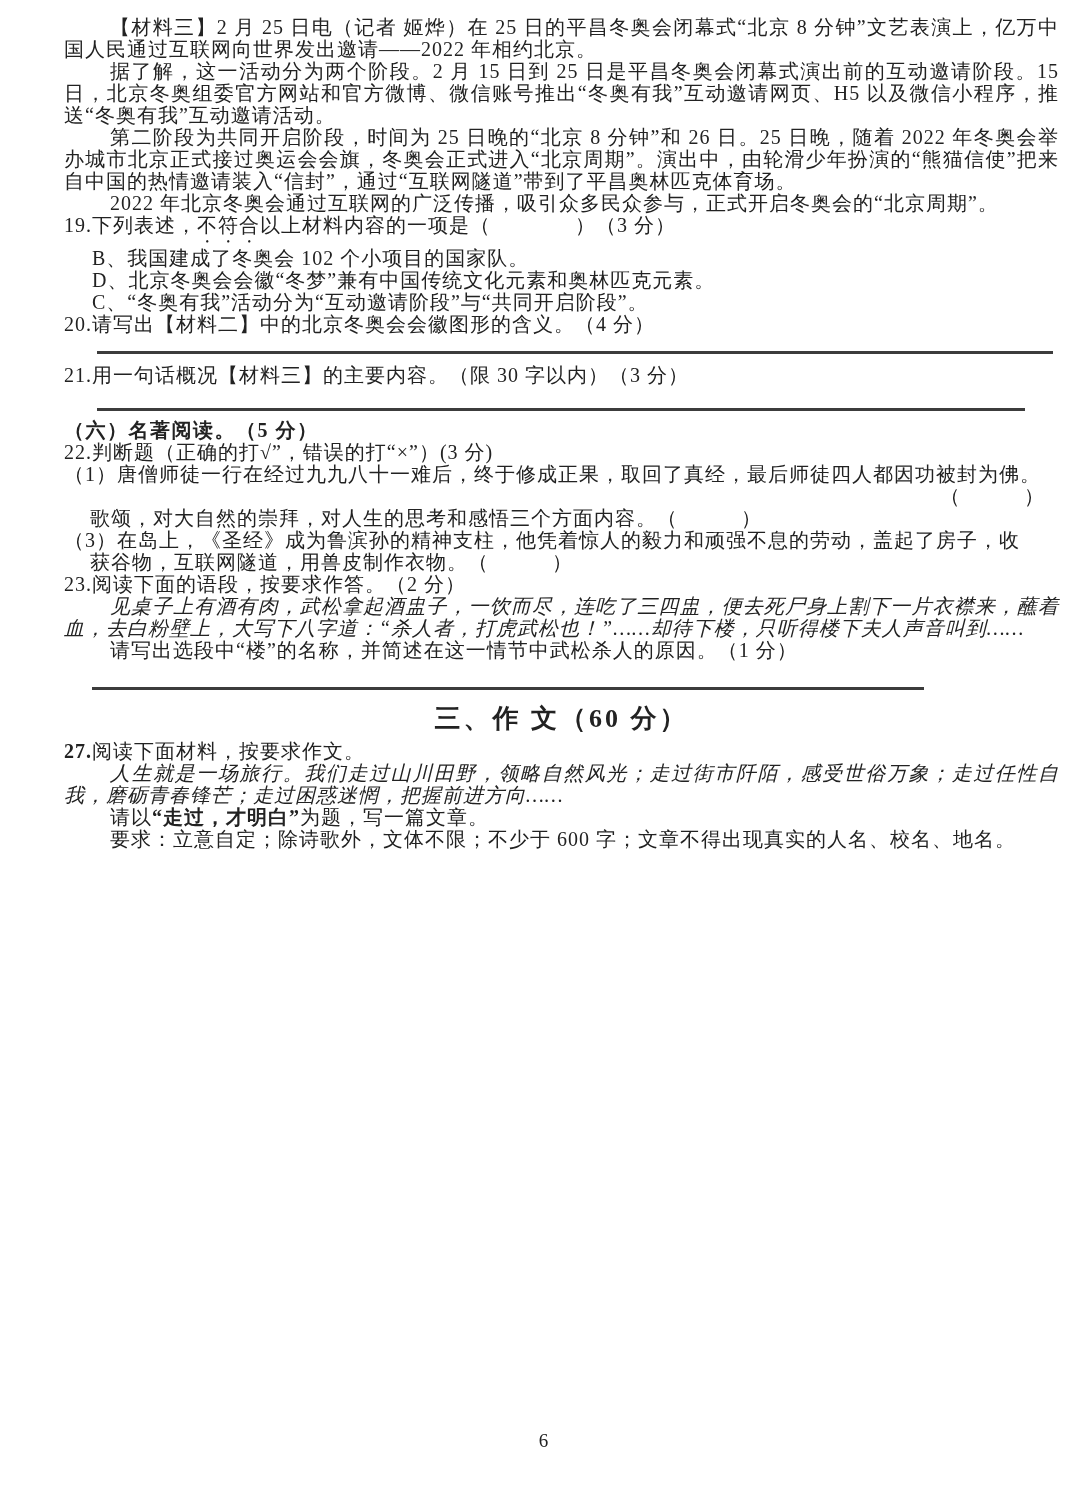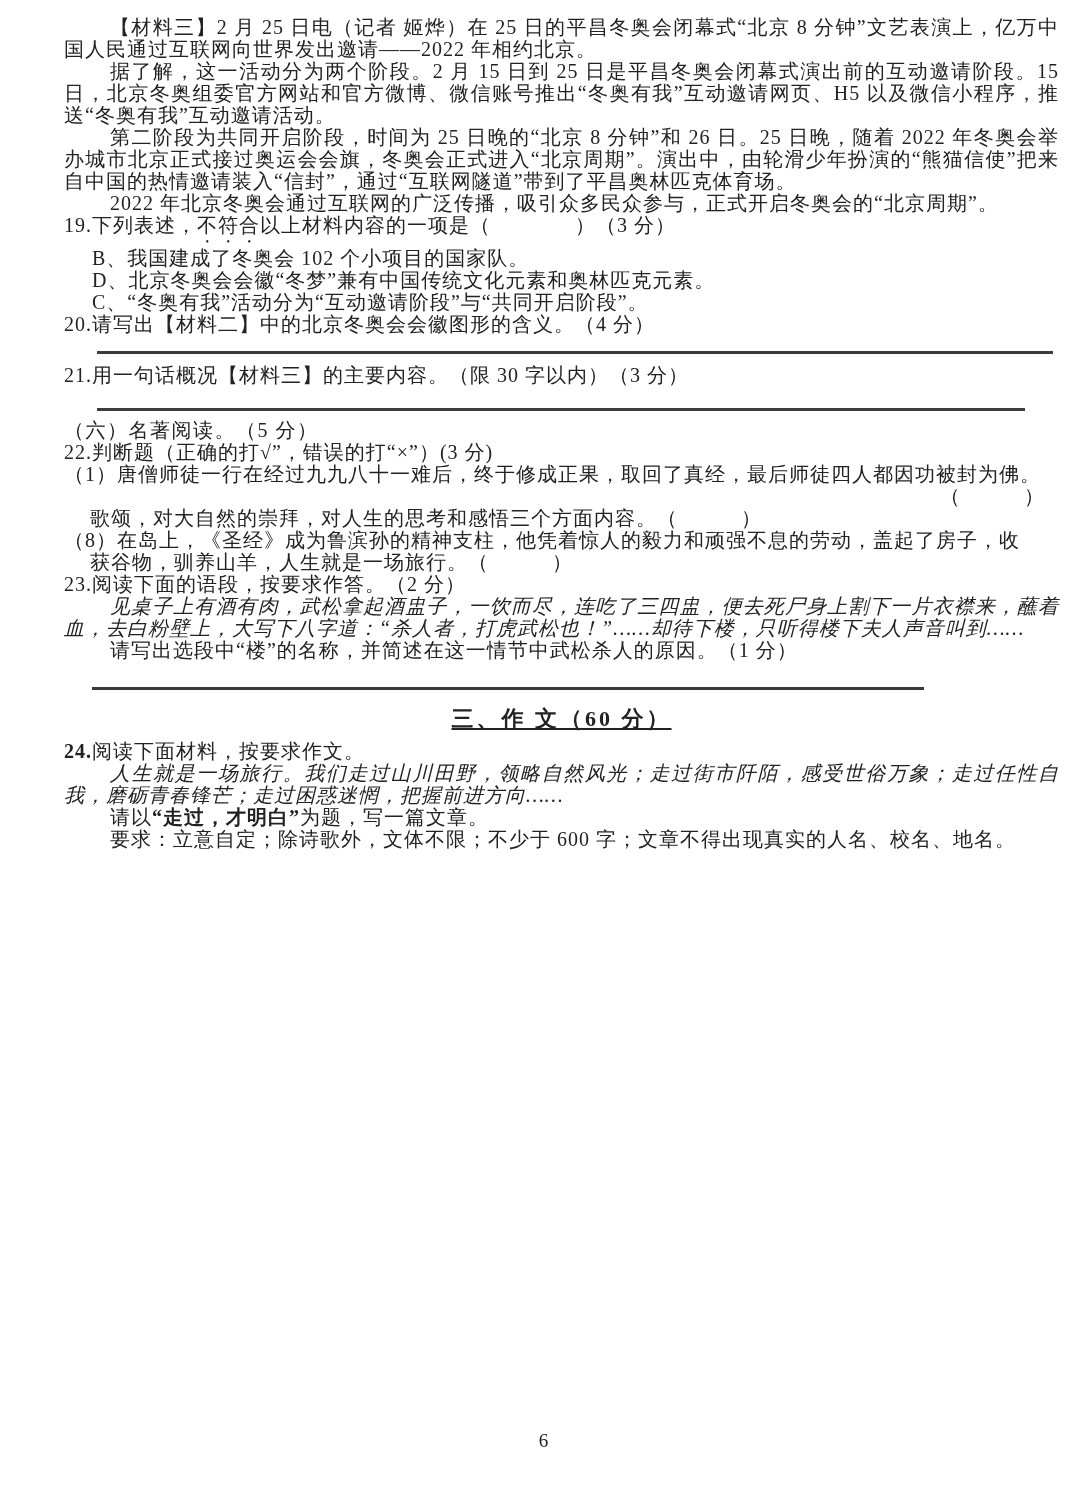--- a/index.html
+++ b/index.html
@@ -32,26 +32,25 @@
   .answer-right { text-align: right; padding-right: 14px; }
   .cont-flex { display: flex; padding-left: 26px; }
   .cont-flex .ans { padding-right: 14px; white-space: nowrap; }
   .divider { border: none; border-top: 3px solid #3c3c3c; margin: 0; }
   .d1 { width: 956px; margin: 16px 0 10px 33px; }
   .d2 { width: 928px; margin: 22px 0 8px 33px; }
   .d3 { width: 832px; margin: 26px 0 18px 28px; }
   .essay-heading {
     text-align: center;
     font-weight: 700;
-    font-size: 22px;
+    font-size: 26px;
     letter-spacing: 3px;
     margin: 14px 0 10px 0;
-    text-decoration: underline;
   }
-  .section-heading { font-weight: 400; letter-spacing: 1.5px; }
+  .section-heading { font-weight: 700; letter-spacing: 1.5px; }
   .page-number {
     position: absolute;
     bottom: 36px;
     left: 0;
     width: 100%;
     text-align: center;
     font-size: 19px;
     letter-spacing: 0;
   }
 </style>
@@ -89,36 +88,36 @@
   </div>
 
   <div>
     <div class="cont-flex">
       <span>歌颂，对大自然的崇拜，对人生的思考和感悟三个方面内容。</span>
       <span class="ans">（　　　）</span>
     </div>
   </div>
 
   <div>
-    <p>（8）在岛上，《圣经》成为鲁滨孙的精神支柱，他凭着惊人的毅力和顽强不息的劳动，盖起了房子，收</p>
+    <p>（3）在岛上，《圣经》成为鲁滨孙的精神支柱，他凭着惊人的毅力和顽强不息的劳动，盖起了房子，收</p>
     <div class="cont-flex">
-      <span>获谷物，驯养山羊，人生就是一场旅行。</span>
+      <span>获谷物，互联网隧道，用兽皮制作衣物。</span>
       <span class="ans">（　　　）</span>
     </div>
   </div>
 
   <p>23.阅读下面的语段，按要求作答。（2 分）</p>
   <p class="indent kai">见桌子上有酒有肉，武松拿起酒盅子，一饮而尽，连吃了三四盅，便去死尸身上割下一片衣襟来，蘸着血，去白粉壁上，大写下八字道：“杀人者，打虎武松也！”……却待下楼，只听得楼下夫人声音叫到……</p>
   <p class="indent">请写出选段中“楼”的名称，并简述在这一情节中武松杀人的原因。（1 分）</p>
 
   <hr class="divider d3">
 
   <p class="essay-heading">三、作 文（60 分）</p>
 
-  <p><span class="bold">24.</span><span>阅读下面材料，按要求作文。</span></p>
+  <p><span class="bold">27.</span><span>阅读下面材料，按要求作文。</span></p>
 
   <p class="indent kai">人生就是一场旅行。我们走过山川田野，领略自然风光；走过街市阡陌，感受世俗万象；走过任性自我，磨砺青春锋芒；走过困惑迷惘，把握前进方向……</p>
 
   <p class="indent"><span>请以</span><span class="bold">“走过，才明白”</span><span>为题，写一篇文章。</span></p>
 
   <p class="indent">要求：立意自定；除诗歌外，文体不限；不少于 600 字；文章不得出现真实的人名、校名、地名。</p>
 
   <div class="page-number">6</div>
 
 </div>

